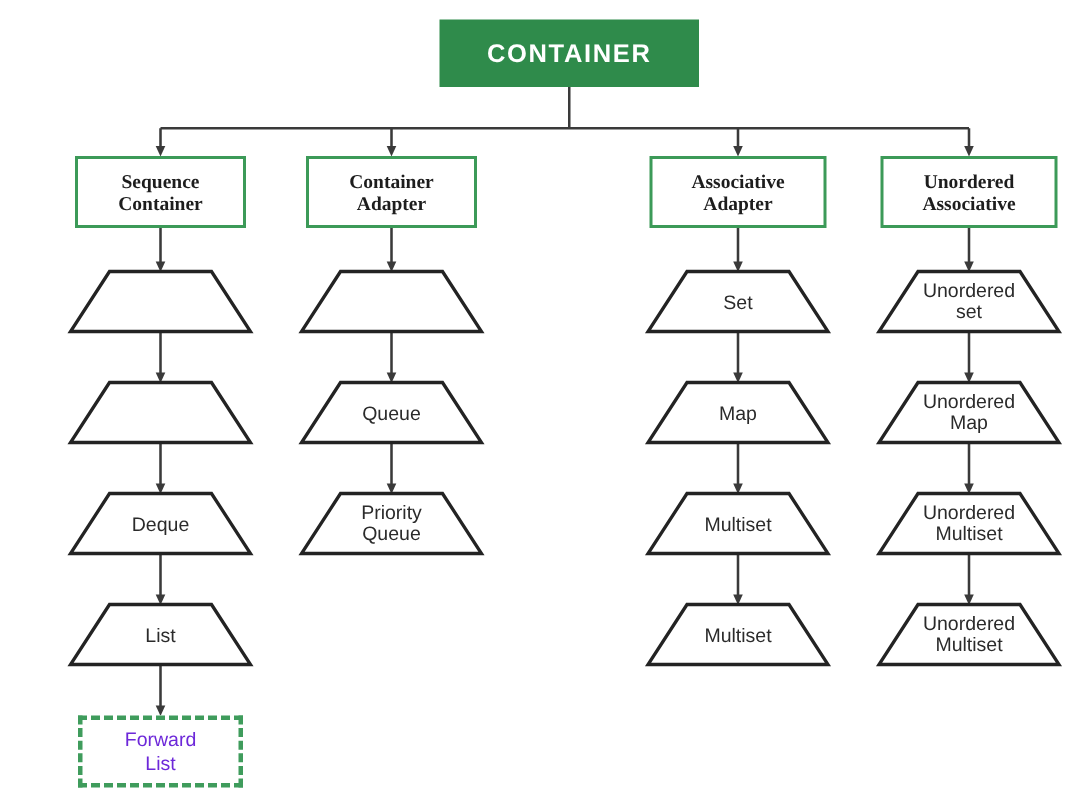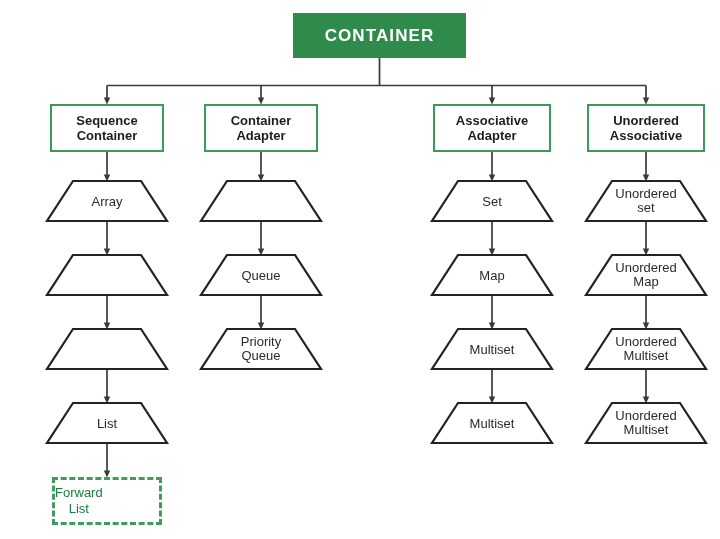--- a/index.html
+++ b/index.html
@@ -29,31 +29,32 @@
     position:absolute;
     box-sizing:border-box;
     background:#ffffff;
     border:2px solid #3c9a58;
     display:flex;align-items:center;justify-content:center;
     text-align:center;
     color:#1d1d1d;
     font-weight:bold;
     font-size:13px;
     line-height:1.18;
+    font-family:Liberation Serif, serif;
   }
 
   
   .dashed-box{
     position:absolute;
     box-sizing:border-box;
     background:#ffffff;
     border:3px dashed #3f9c5c;
-    display:flex;align-items:center;justify-content:flex-start;
+    display:flex;align-items:center;justify-content:center;
     text-align:center;
-    color:#15803d;
+    color:#6d28d9;
     font-size:13px;
     line-height:1.2;
   }
 
   
   .trap-label{
     position:absolute;
     box-sizing:border-box;
     display:flex;align-items:center;justify-content:center;
     text-align:center;
@@ -156,22 +157,22 @@
     </span>
   </div>
 
   <div class="cat-box" style="left:571px;top:104px;width:118px;height:48px;">
     <span>
       <span>Unordered</span><br>
       <span>Associative</span>
     </span>
   </div>
 
-  <div class="trap-label" style="left:31px;top:187px;width:120px;height:30px;">
-    <span>Array</span>
+  <div class="trap-label" style="left:31px;top:335px;width:120px;height:30px;">
+    <span>Deque</span>
   </div>
   <div class="trap-label" style="left:31px;top:409px;width:120px;height:30px;">
     <span>List</span>
   </div>
 
   <div class="dashed-box" style="left:36px;top:477px;width:110px;height:48px;">
     <span>
       <span>Forward</span><br>
       <span>List</span>
     </span>

